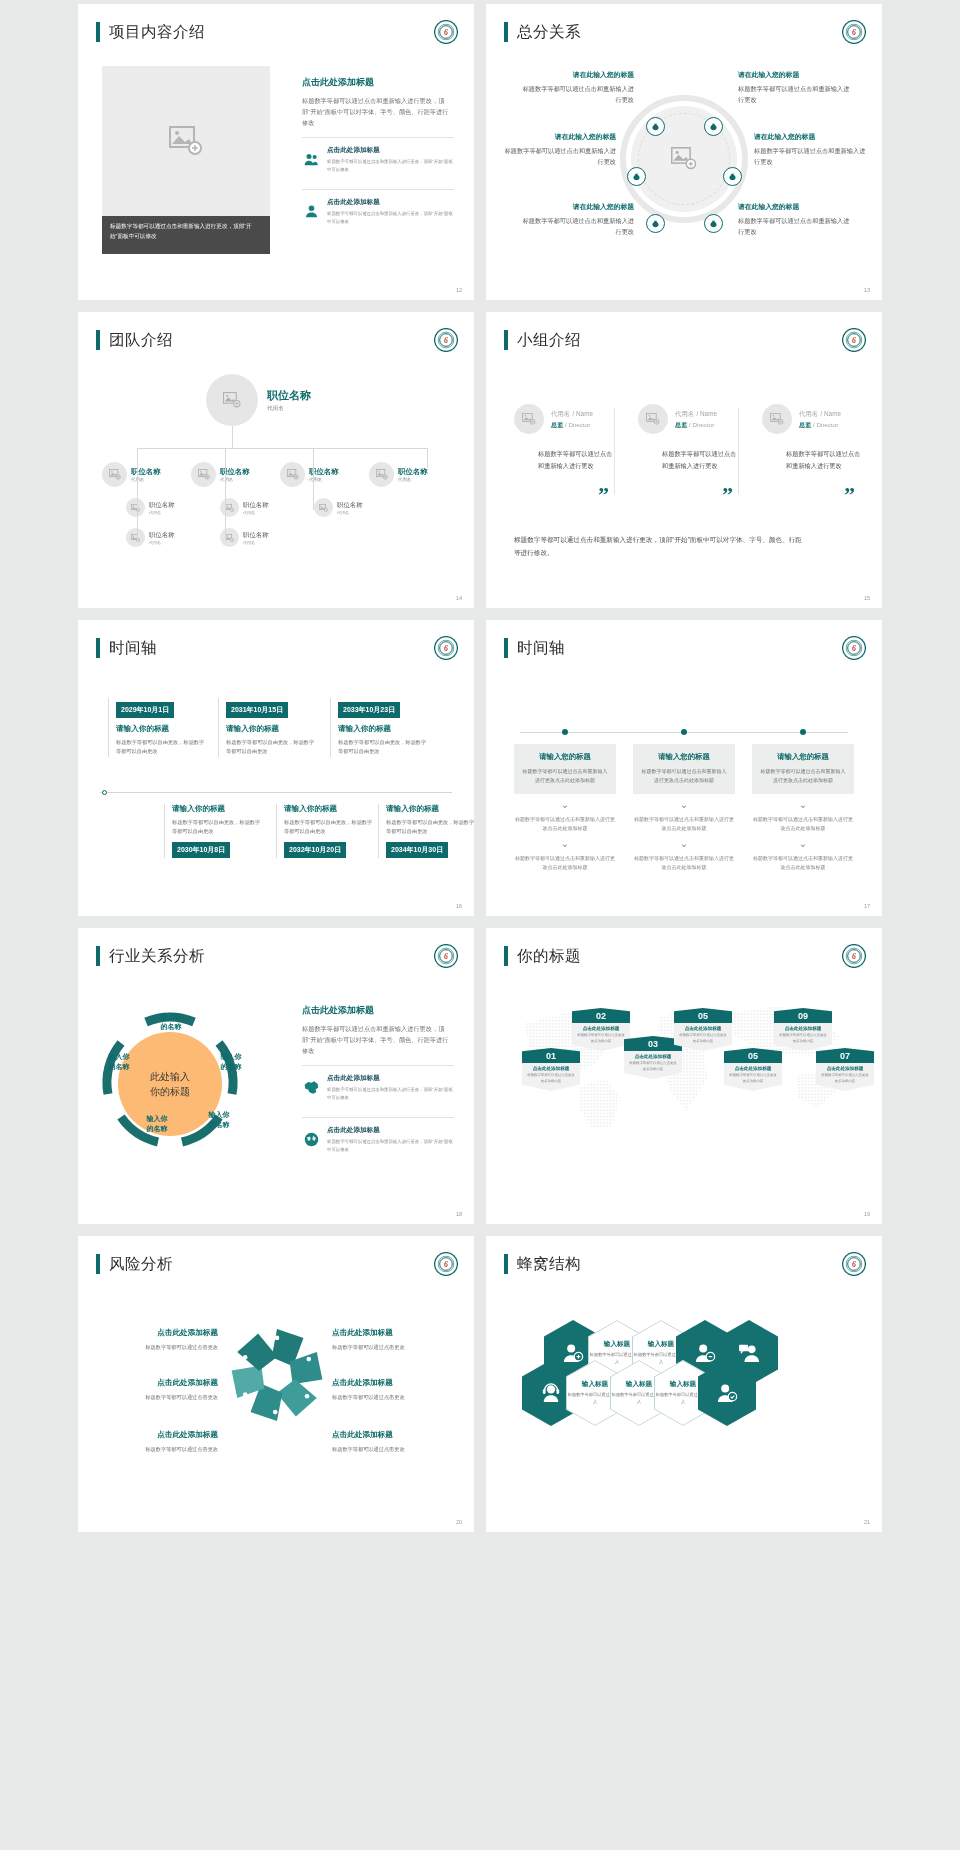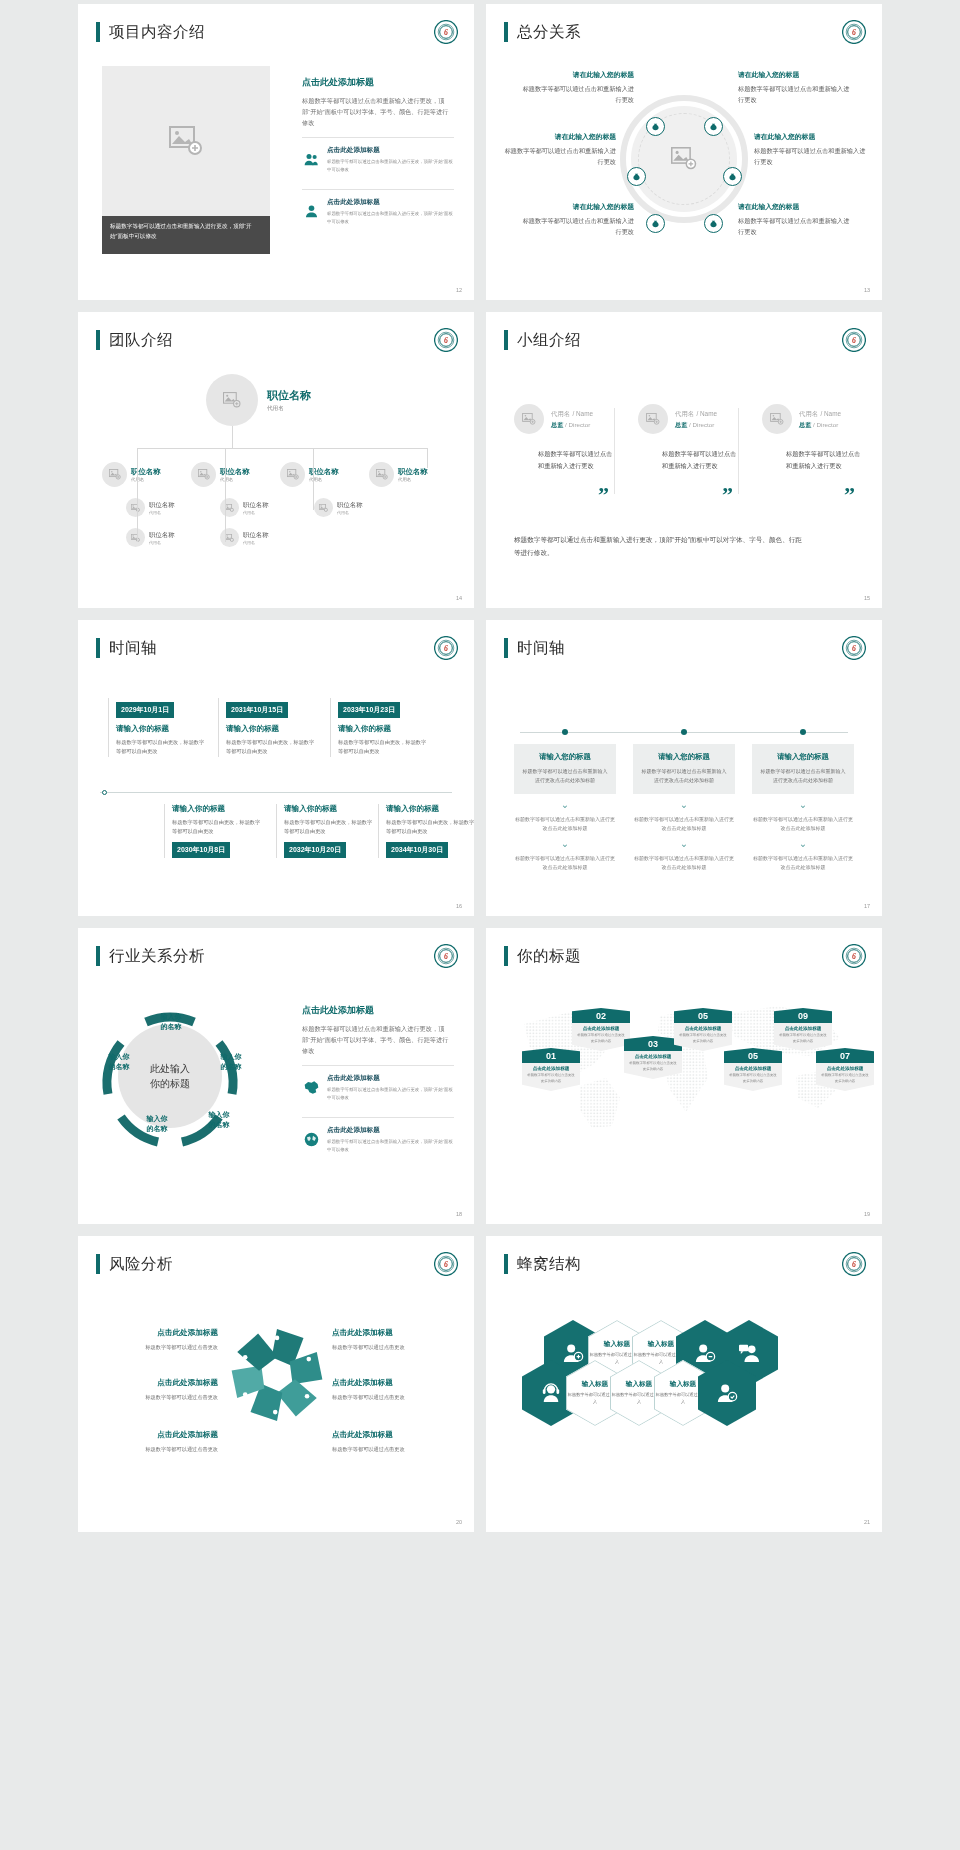--- a/index.html
+++ b/index.html
@@ -104,22 +104,22 @@
   .s17-line{ position:absolute; left:34px; right:34px; top:112px; height:1px; background:#cfd8d8; }
   .s17-dot{ position:absolute; top:109px; width:6px; height:6px; border-radius:50%; background:#0f6b6b; }
   .s17-col{ position:absolute; width:102px; top:124px; text-align:center; }
   .s17-box{ background:#eceeee; padding:8px 8px 9px; }
   .s17-box .t{ font-size:7.4px; font-weight:bold; color:#0f6b6b; margin-bottom:5px; }
   .s17-box .d{ font-size:5px; color:#707070; line-height:1.8; }
   .s17-chev{ font-size:10px; color:#5fa3a3; line-height:1; margin:6px 0 5px; }
   .s17-p{ font-size:5px; color:#808080; line-height:1.8; }
 
   
-  .s18-core{ position:absolute; left:92px; top:148px; transform:translate(-50%,-50%);
-             width:104px; height:104px; border-radius:50%; background:#e5e5e5; }
+  .s18-core{ position:absolute; left:92px; top:156px; transform:translate(-50%,-50%);
+             width:104px; height:104px; border-radius:50%; background:#fdba74; }
   .s18-core .tx{ position:absolute; inset:0; display:flex; align-items:center; justify-content:center;
                  text-align:center; font-size:10px; color:#3a3a3a; line-height:1.5; }
   .s18-lbl{ position:absolute; font-size:7px; font-weight:bold; color:#0f6b6b; text-align:center; line-height:1.45; }
   .s18-right{ position:absolute; left:224px; top:76px; width:152px; }
   .s18-right .t1{ font-size:9px; margin-bottom:6px; }
   .s18-right .p1{ font-size:6.2px; color:#6d6d6d; line-height:1.8; }
 
   
   .s19-map{ position:absolute; left:24px; top:66px; right:24px; height:140px; opacity:.22; }
   .hexmark{ position:absolute; width:58px; }

